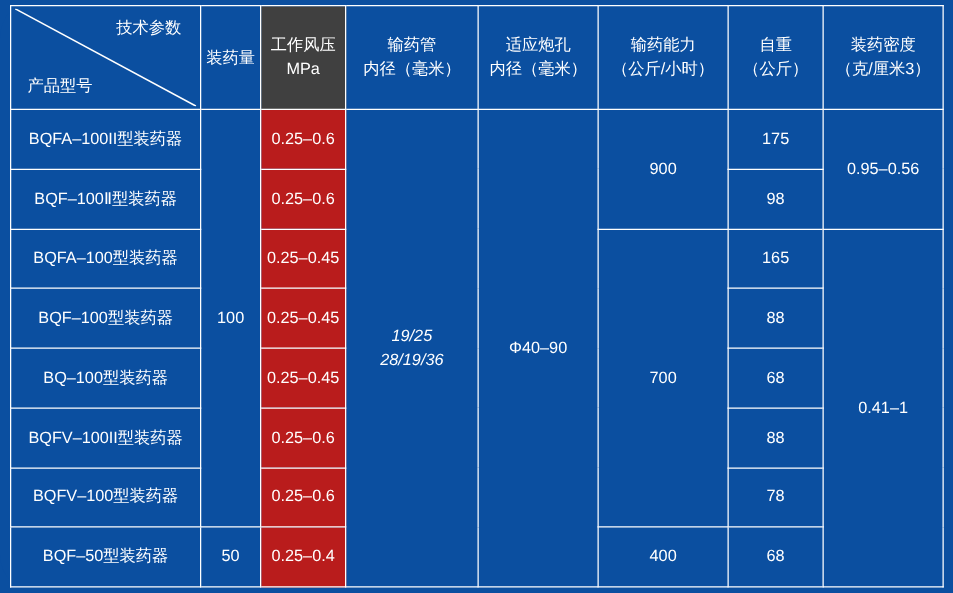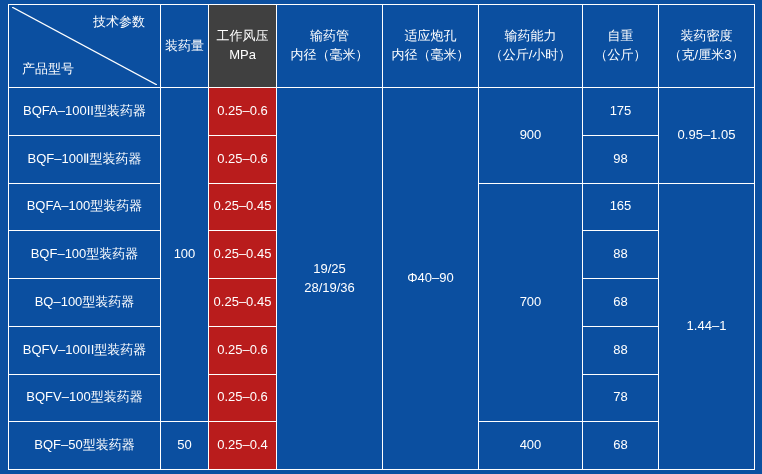--- a/index.html
+++ b/index.html
@@ -83,21 +83,21 @@
     top: 6px;
     font-size: 13px;
   }
   .corner-inner .bottom-label {
     position: absolute;
     left: 10px;
     bottom: 6px;
     font-size: 13px;
     margin-top: 30px;
   }
-  .two-line { line-height: 1.5; }
+  .two-line { line-height: 1.5; font-style: italic; }
 </style>
 </head>
 <body>
 
 <div class="sheet">
   <table class="spec">
     <colgroup>
       <col style="width:152px">
       <col style="width:48px">
       <col style="width:68px">
@@ -152,35 +152,35 @@
         <td class="model">BQFA–100II型装药器</td>
         <td rowspan="7">100</td>
         <td class="pressure">0.25–0.6</td>
         <td rowspan="8" class="two-line">
           <div>19/25</div>
           <div>28/19/36</div>
         </td>
         <td rowspan="8">Φ40–90</td>
         <td rowspan="2">900</td>
         <td>175</td>
-        <td rowspan="2">0.95–1.05</td>
+        <td rowspan="2">0.95–0.56</td>
       </tr>
 
       <tr>
         <td class="model">BQF–100Ⅱ型装药器</td>
         <td class="pressure">0.25–0.6</td>
         <td>98</td>
       </tr>
 
       <tr>
         <td class="model">BQFA–100型装药器</td>
         <td class="pressure">0.25–0.45</td>
         <td rowspan="5">700</td>
         <td>165</td>
-        <td rowspan="6">1.44–1</td>
+        <td rowspan="6">0.41–1</td>
       </tr>
 
       <tr>
         <td class="model">BQF–100型装药器</td>
         <td class="pressure">0.25–0.45</td>
         <td>88</td>
       </tr>
 
       <tr>
         <td class="model">BQ–100型装药器</td>

